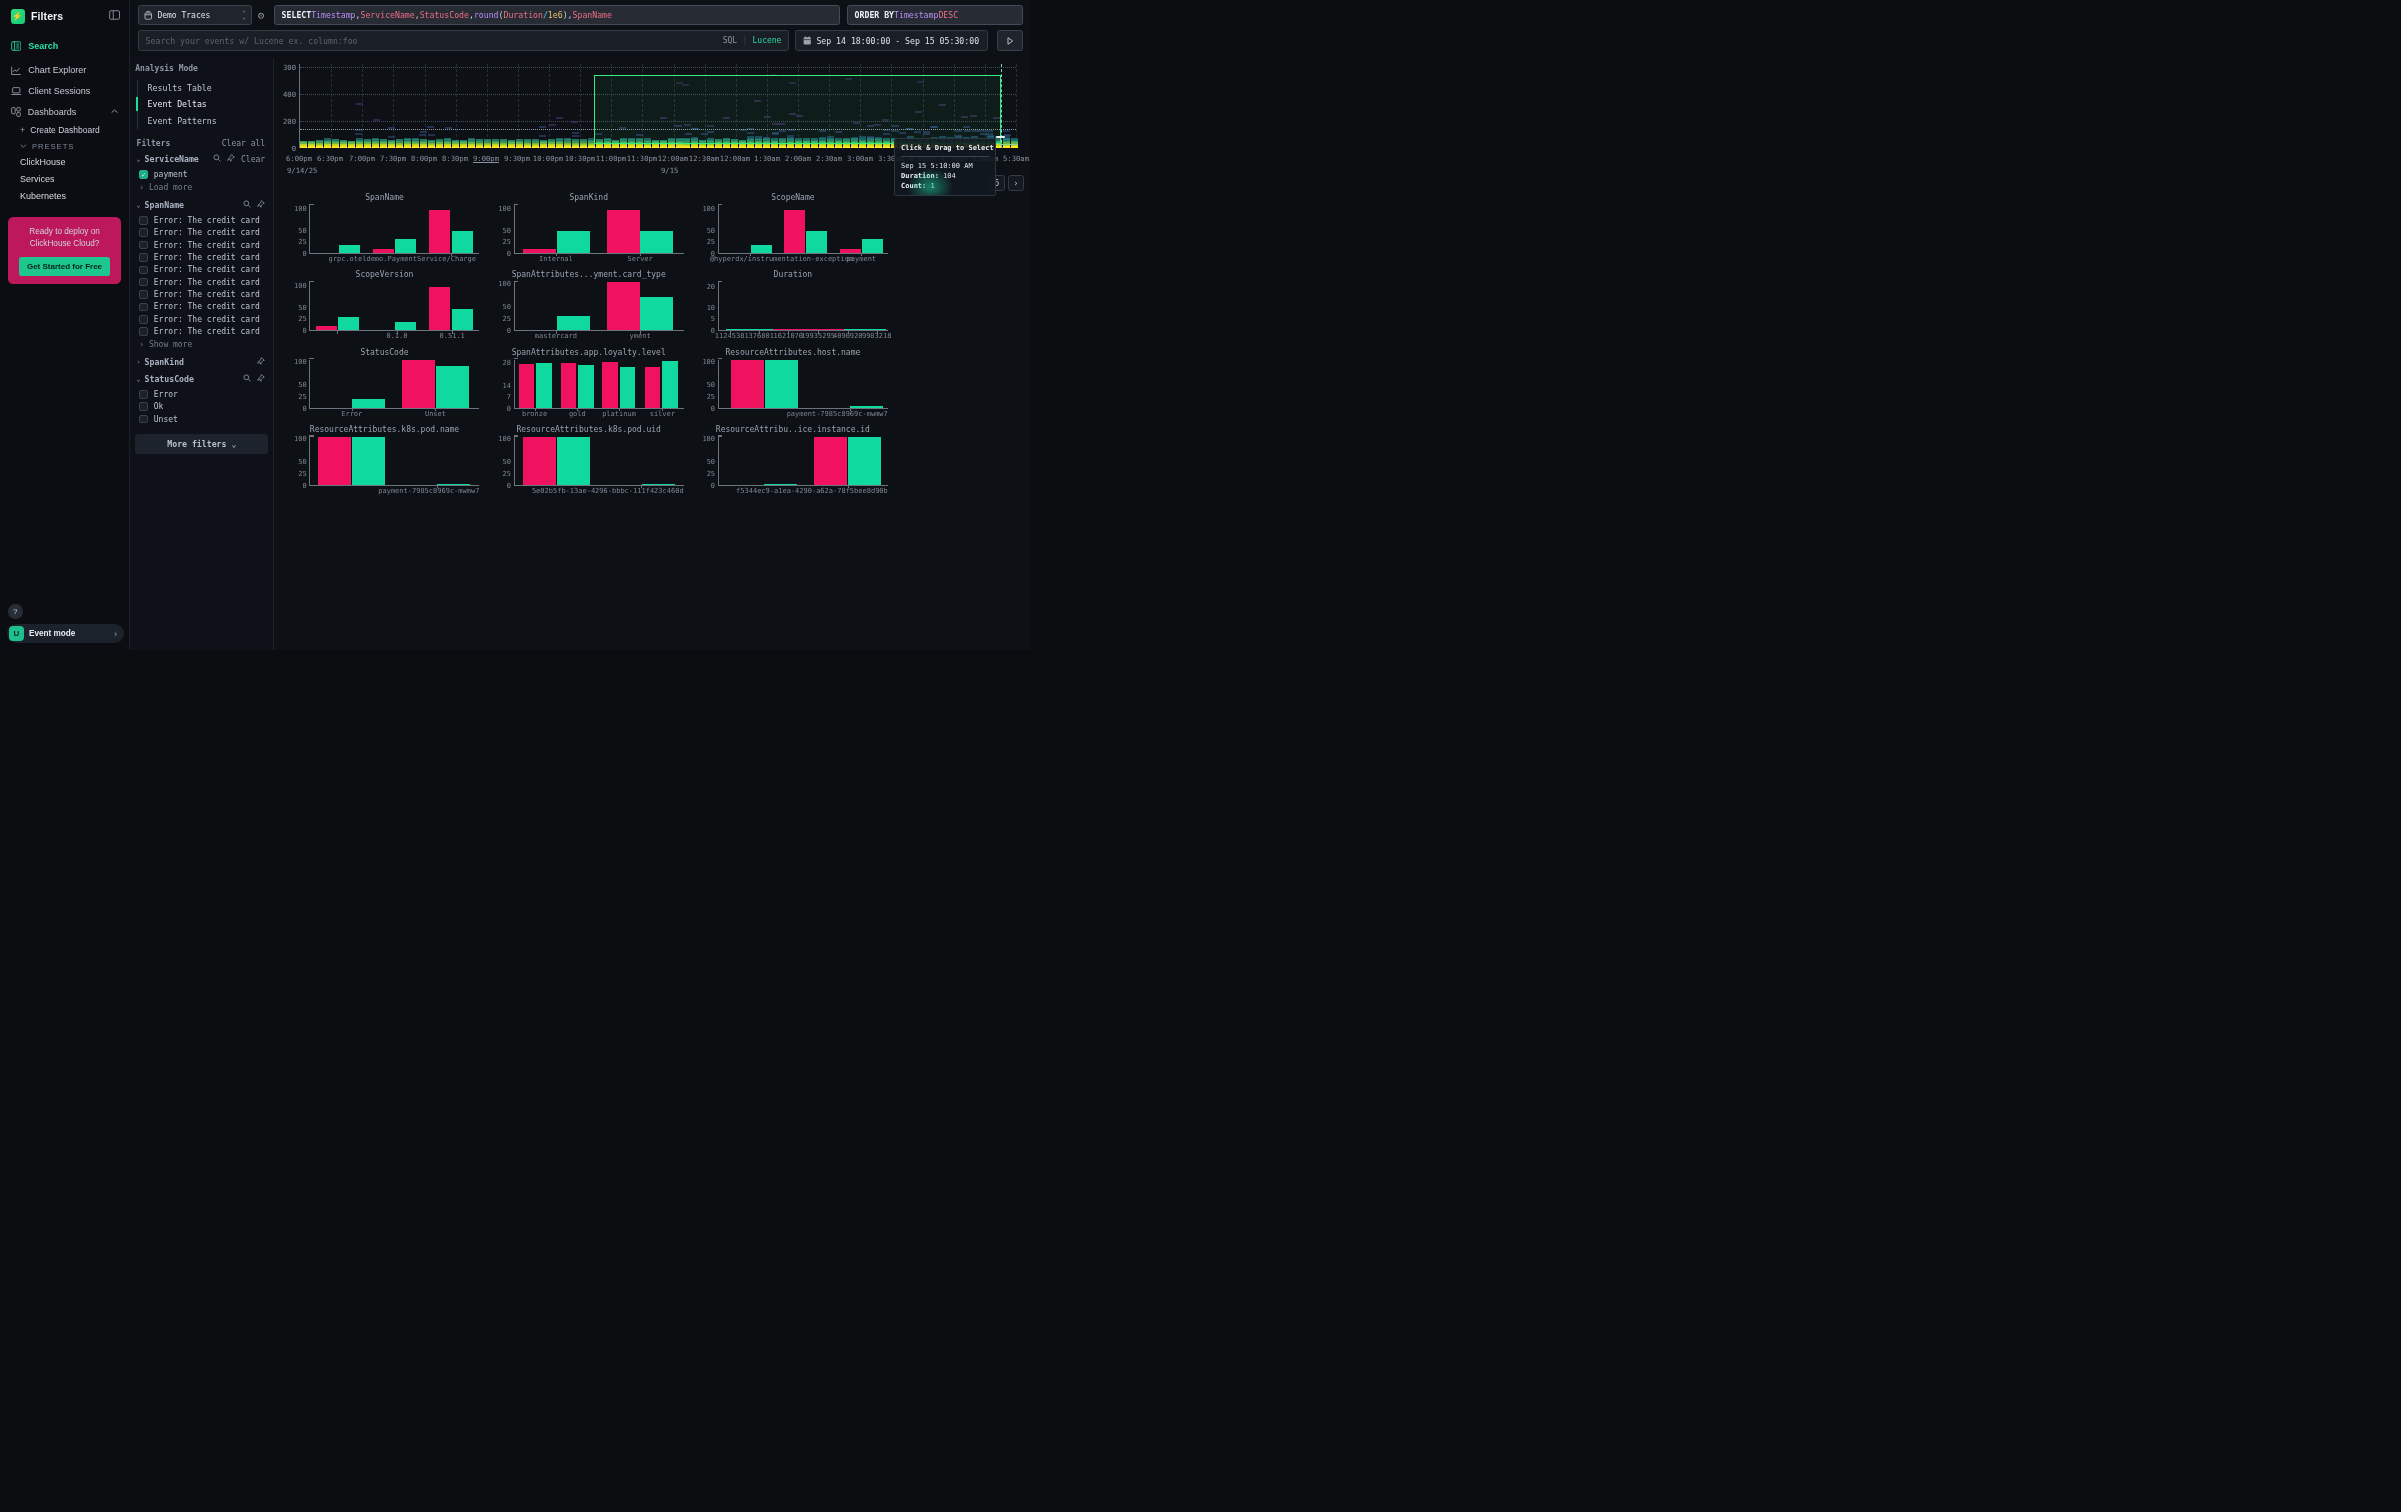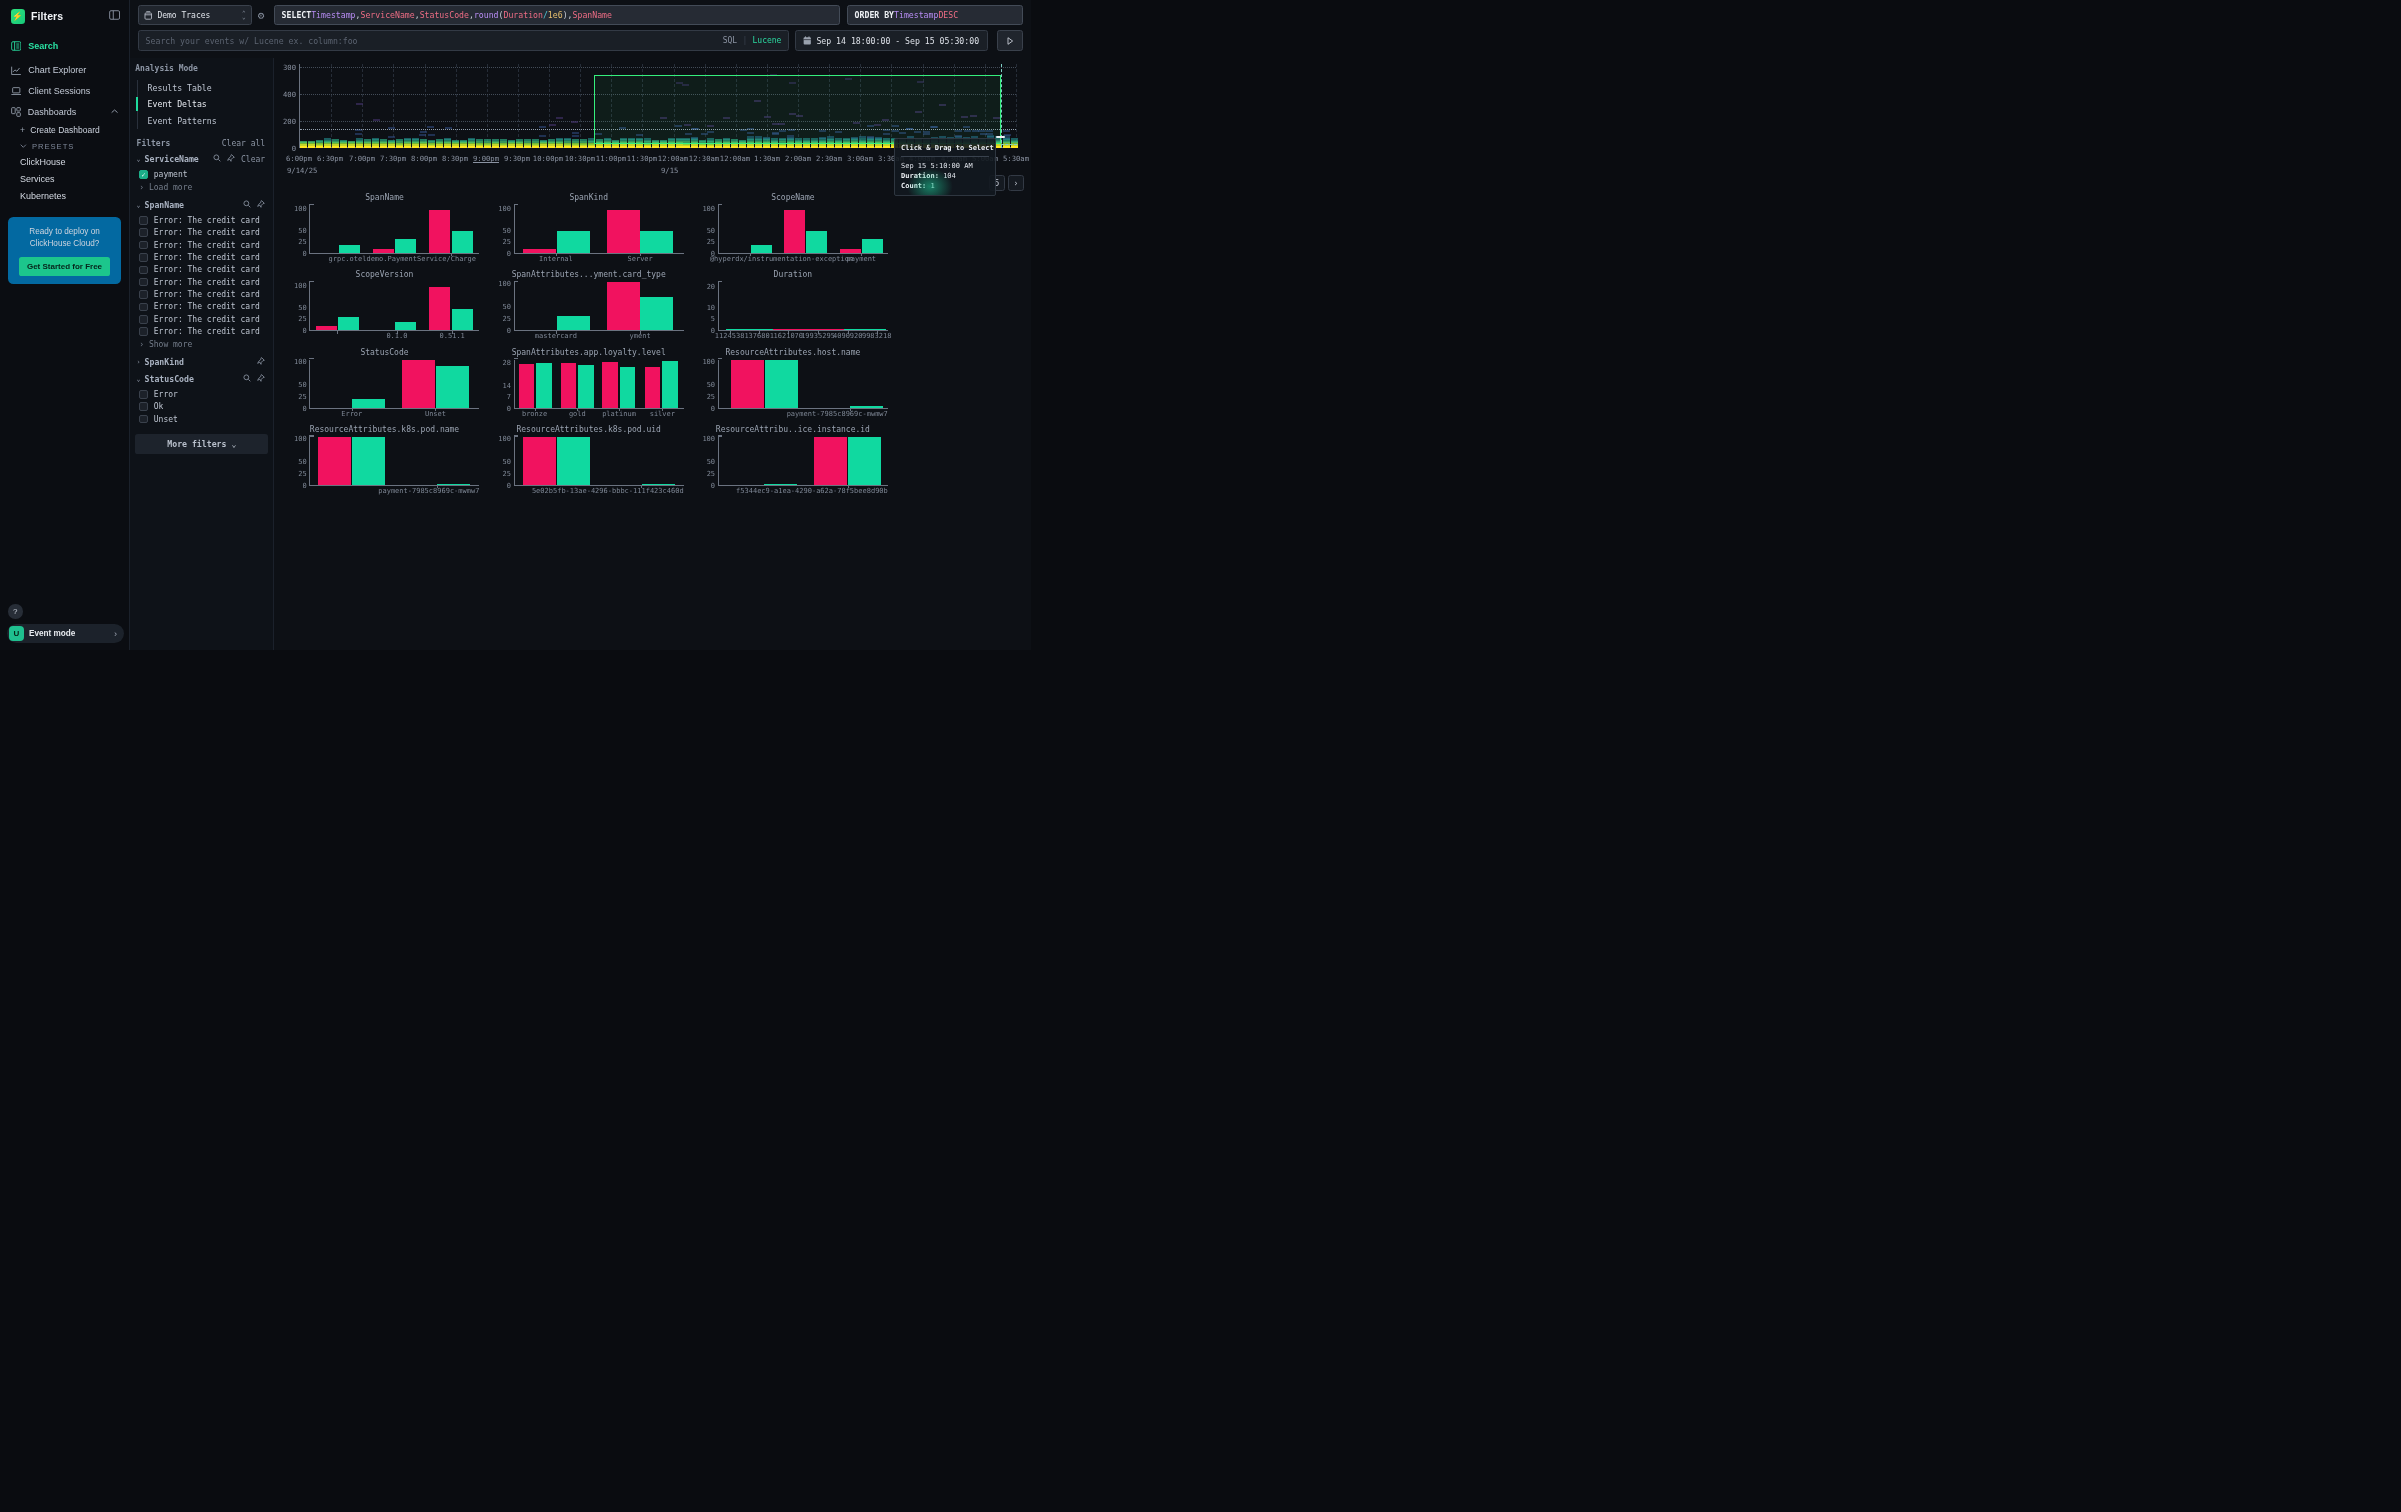--- a/index.html
+++ b/index.html
@@ -13,21 +13,21 @@
   .logo-hex { width:14.5px; height:14.5px; border-radius:3.3px; background:linear-gradient(135deg,#2fe07d,#17c97a); display:flex; align-items:center; justify-content:center; color:#07140c; font-weight:bold; font-size:8.5px; }
   .logo-text { margin-left:6px; font-weight:bold; font-size:10.5px; color:#f2f4f8; letter-spacing:0.1px; }
   .collapse-btn { margin-left:auto; color:#8a93a2; }
   .nav-item { display:flex; align-items:center; gap:7.2px; padding:5.3px 10.5px; font-size:9px; color:#c3cad6; cursor:pointer; }
   .nav-item svg { flex:0 0 auto; }
   .nav-item.active { color:#2ae3a4; margin-top:5.3px; margin-bottom:4px; }
   .nav-item.active svg { stroke:#2ae3a4 !important; }
   .sub-item { display:flex; align-items:center; gap:5.3px; padding:3.3px 10.5px 3.3px 20px; font-size:8.5px; color:#cdd3de; cursor:pointer; }
   .presets-label { color:#7f8899; font-size:7.6px; letter-spacing:1px; }
   .preset-link { padding:3.3px 10.5px 3.3px 20px; font-size:9px; color:#d4d9e2; cursor:pointer; }
-  .cloud-card { position:absolute; left:8px; right:8px; top:217px; background:#0369a1; border-radius:5.3px; padding:9.2px 6.6px 8px; text-align:center; }
+  .cloud-card { position:absolute; left:8px; right:8px; top:217px; background:#be185d; border-radius:5.3px; padding:9.2px 6.6px 8px; text-align:center; }
   .cloud-card .cc-line { font-size:8.2px; color:#cdd4df; line-height:1.45; }
   .cc-btn { margin:6.6px auto 0; width:91px; background:#1cc68c; color:#06231a; font-weight:bold; font-size:8px; padding:5.3px 0; border-radius:2.6px; cursor:pointer; }
   .help-circle { position:absolute; left:8px; top:604px; width:14.5px; height:14.5px; border-radius:50%; background:#272d37; color:#cfd5de; display:flex; align-items:center; justify-content:center; font-size:8px; cursor:pointer; }
   .localmode { position:absolute; left:6.6px; top:624px; width:117px; height:19px; border-radius:10px; background:#1c222b; display:flex; align-items:center; padding:0 6.6px 0 2.6px; cursor:pointer; }
   .avatar { width:14.5px; height:14.5px; border-radius:4px; background:#1fc08f; color:#072519; font-weight:bold; font-size:8px; display:flex; align-items:center; justify-content:center; }
   .localmode-label { margin-left:5.3px; font-weight:bold; font-size:8.2px; color:#e8ebf0; }
   .localmode .chev { margin-left:auto; color:#9aa2af; font-size:9.2px; }
 
   
   .topbar { position:absolute; left:130px; top:0; right:0; height:58px; background:#0d1015; }

